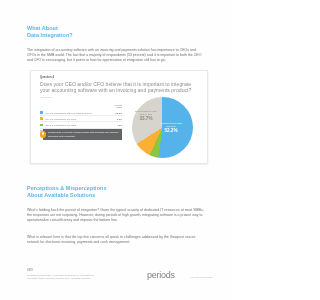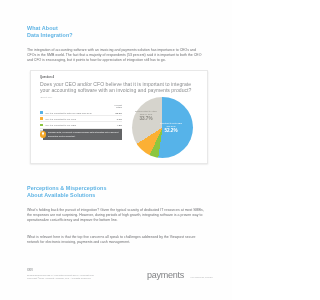--- a/index.html
+++ b/index.html
@@ -231,18 +231,18 @@
   <p class="body-copy" style="left:27px;top:231px;width:178px;">What is relevant here is that the top five concerns all speak to challenges addressed by the Viewpost secure network for electronic invoicing, payments and cash management.</p>
 
   <div class="footer-num">XXIV</div>
 
   <div class="footer-txt">
     <span>SMB Emerging Trends in Accounting Report 2017 | Viewpost.com</span><br>
     <span>Copyright ©2017 Viewpost Holdings, LLC. All Rights Reserved.</span>
   </div>
 
   <div class="logo">
-    <span>payments</span>
+    <span>periods</span>
   </div>
 
   <div class="tagline">Your business, forward.</div>
 
 </div>
 
 </body></html>

